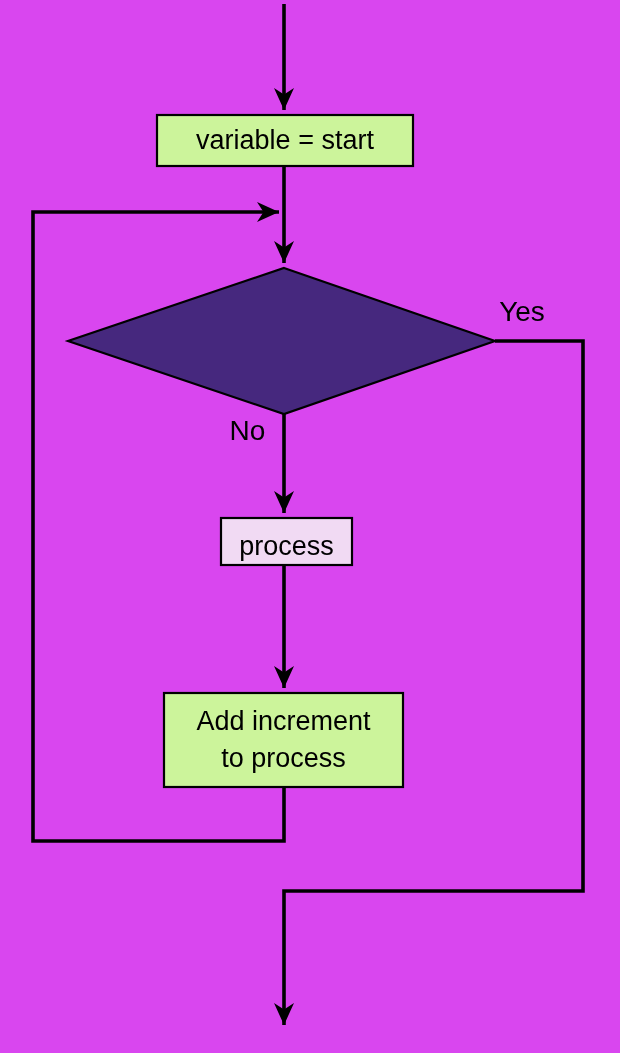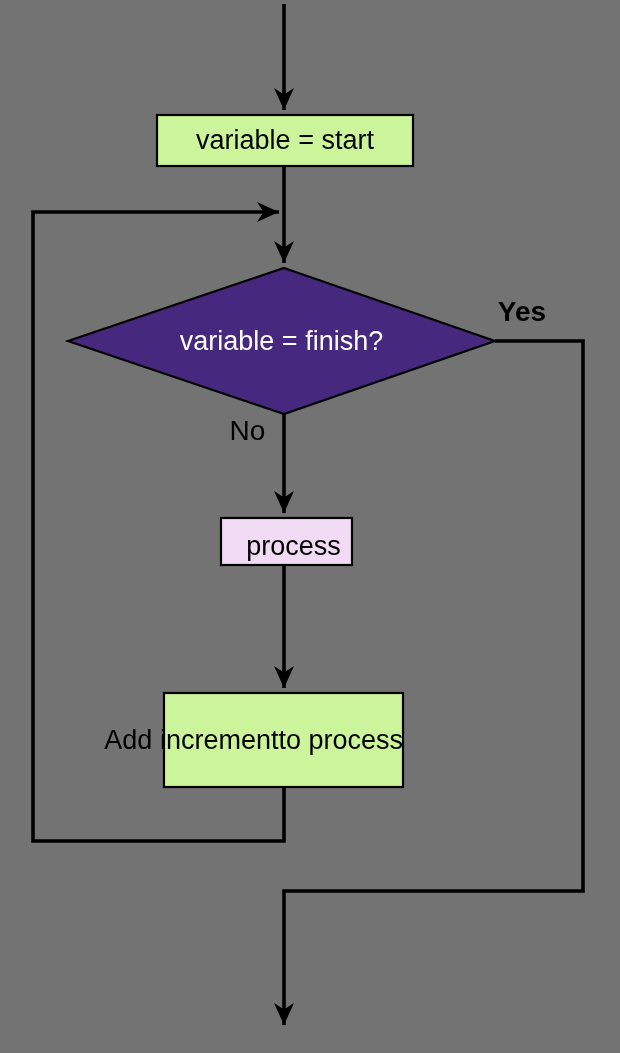--- a/index.html
+++ b/index.html
@@ -1,19 +1,19 @@
 <!DOCTYPE html>
 <html><head>
 <meta charset="utf-8">
 <style>
   html,body{margin:0;padding:0;background:#ffffff;}
   #canvas{
     position:relative;
     width:620px;height:1053px;
-    background:#737373;
+    background:#d946ef;
     font-family:"Liberation Sans", sans-serif;
     overflow:hidden;
   }
   #wires{position:absolute;left:0;top:0;width:620px;height:1053px;}
   .node-label{
     position:absolute;
     display:flex;align-items:center;justify-content:center;
     text-align:center;
     color:#000000;
     font-size:27px;
@@ -21,21 +21,21 @@
     white-space:nowrap;
   }
   .node-label.light{color:#ffffff;}
   .edge-label{
     position:absolute;
     font-size:28px;
     color:#000000;
     text-align:center;
     white-space:nowrap;
   }
-  .two-line{flex-direction:row;justify-content:flex-end;}
+  .two-line{flex-direction:column;}
 </style>
 </head>
 <body>
 
 <div id="canvas">
 
   <svg id="wires" viewBox="0 0 620 1053" xmlns="http://www.w3.org/2000/svg">
     <defs>
       <marker id="arrow" markerUnits="userSpaceOnUse" markerWidth="26" markerHeight="24" refX="22" refY="10" orient="auto">
         <path d="M0,0 L22,10 L0,20 L6.5,10 Z" fill="#000000"></path>
@@ -58,26 +58,25 @@
 
     <polygon points="284,268 495,341 284,414 68,341" stroke="#000000" stroke-width="2.2" fill="#46287e"></polygon>
 
     <rect x="221" y="518" width="131" height="47" stroke="#000000" stroke-width="2.2" fill="#f1daf3"></rect>
 
     <rect x="164" y="693" width="239" height="94" stroke="#000000" stroke-width="2.2" fill="#ccf49b"></rect>
   </svg>
 
   <div class="node-label" style="left:157px;top:115px;width:256px;height:51px;">variable = start</div>
 
-  <div class="node-label light" style="left:68px;top:268px;width:427px;height:146px;">variable = finish?</div>
 
-  <div class="node-label" style="left:221px;top:518px;width:131px;height:57px;margin-left:7px;">process</div>
+  <div class="node-label" style="left:221px;top:518px;width:131px;height:57px;">process</div>
 
   <div class="node-label two-line" style="left:164px;top:693px;width:239px;height:94px;">
     <div>Add increment</div>
     <div>to process</div>
   </div>
 
-  <div class="edge-label" style="left:492px;top:296px;width:60px;font-weight:bold;">Yes</div>
+  <div class="edge-label" style="left:492px;top:296px;width:60px;">Yes</div>
 
   <div class="edge-label" style="left:220px;top:415px;width:55px;">No</div>
 
 </div>
 
 </body></html>

